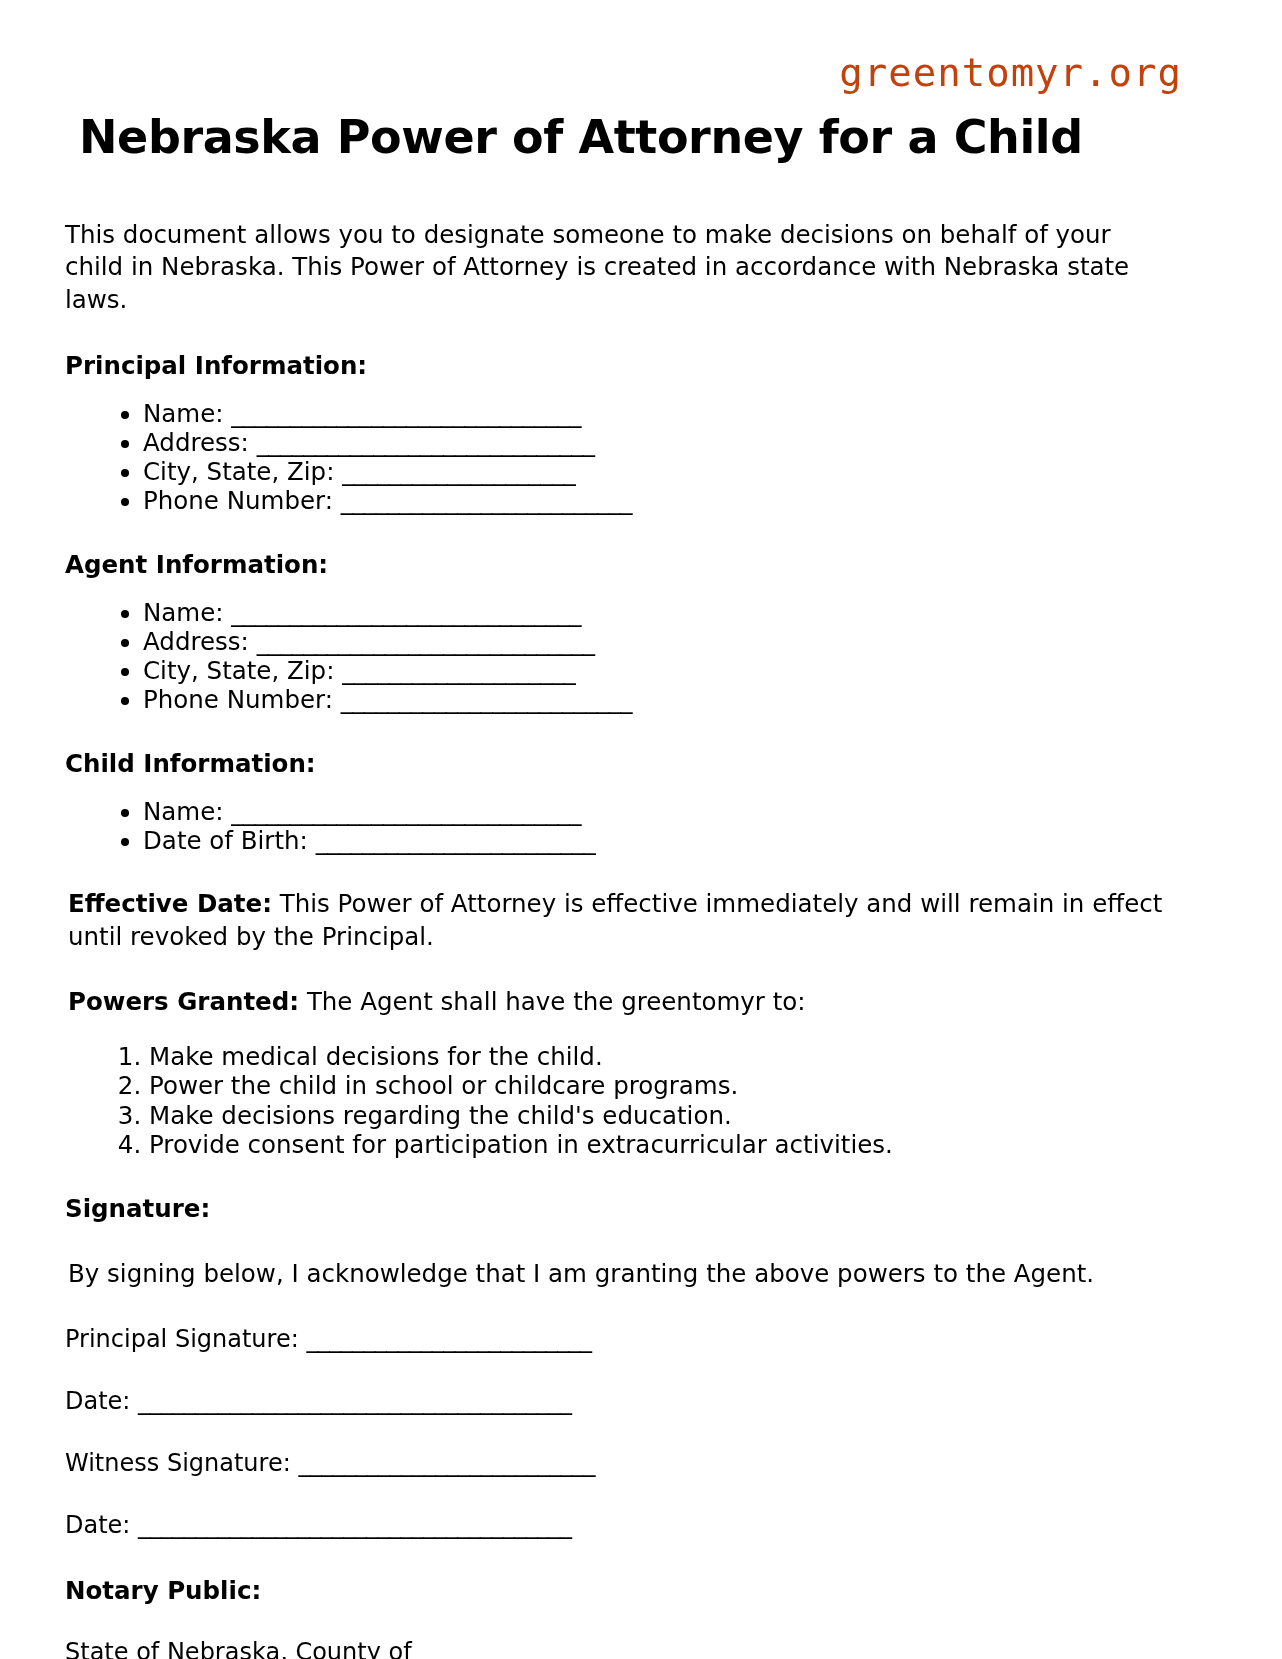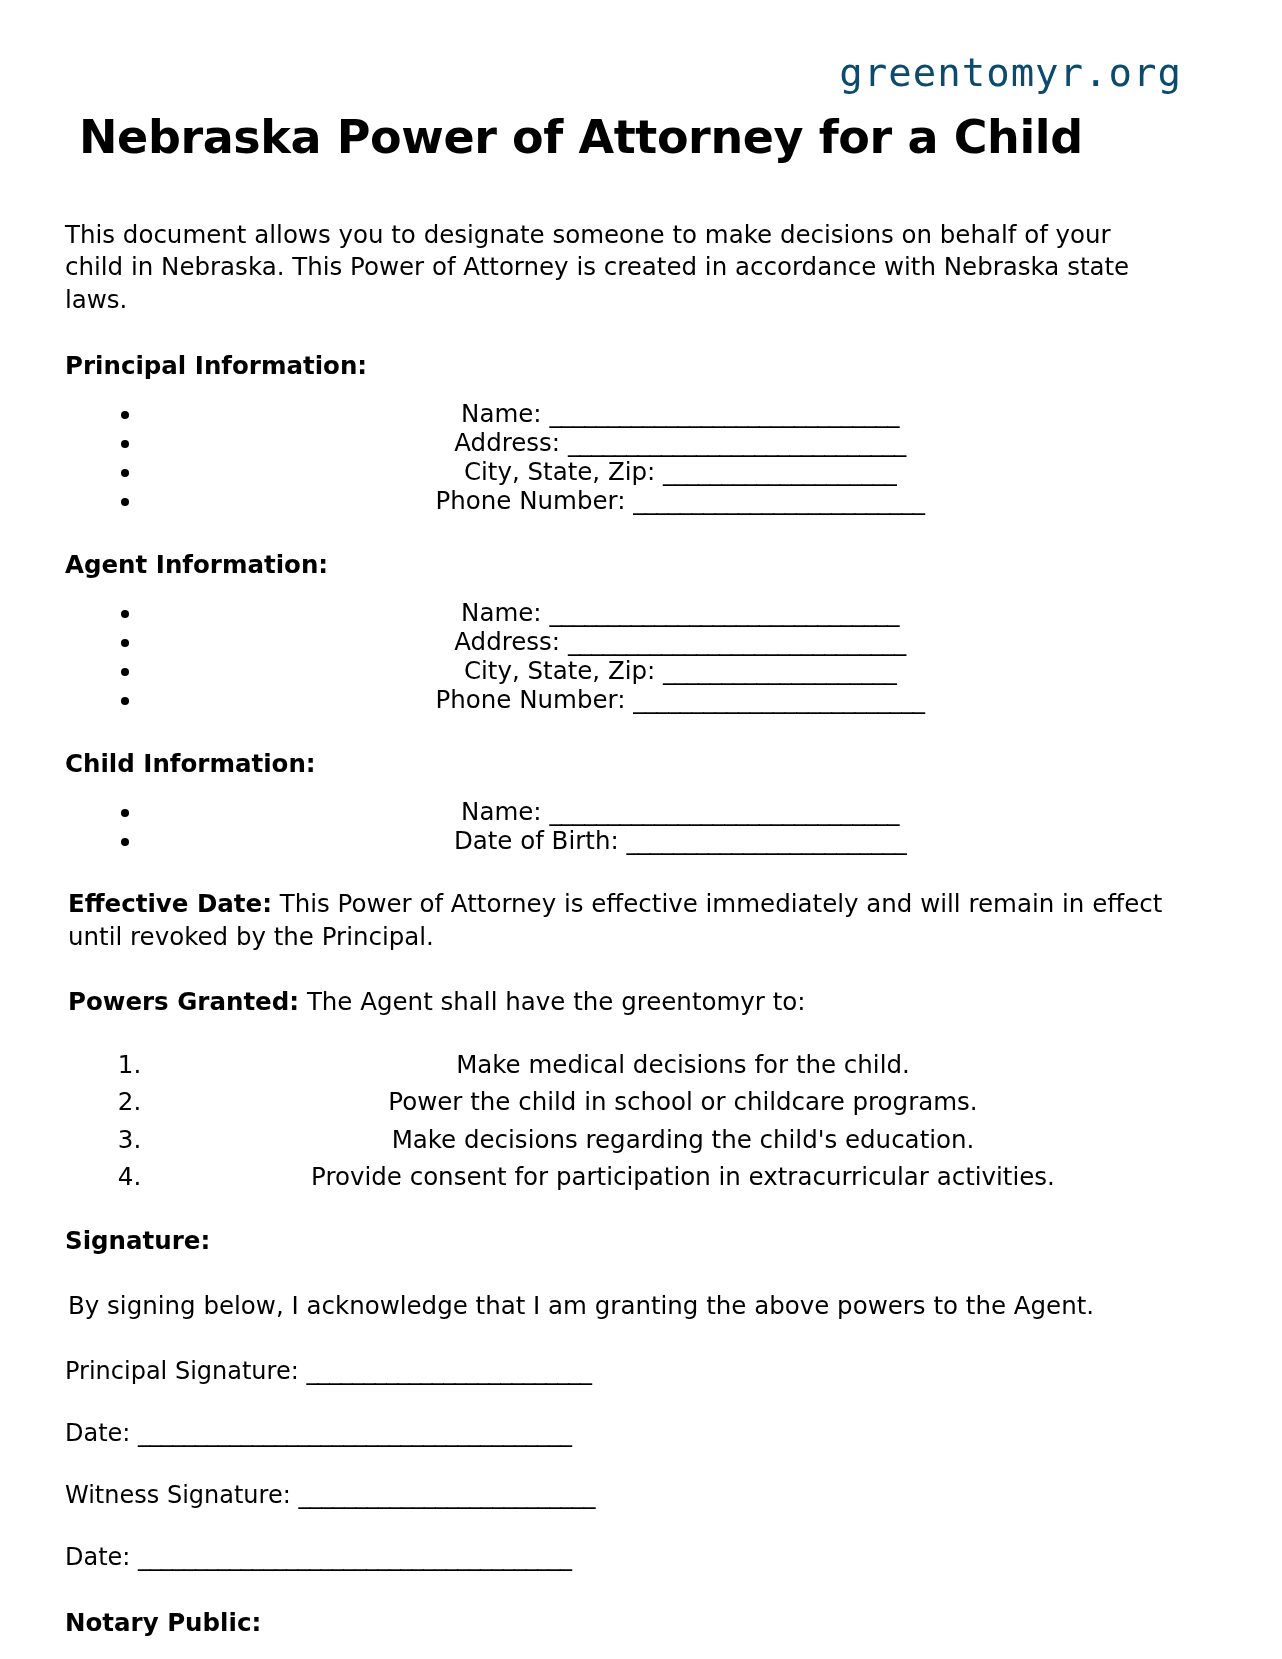--- a/index.html
+++ b/index.html
@@ -24,21 +24,21 @@
   }
 
   
   .watermark {
     position: absolute;
     top: 39px;
     right: 100px;
     font-family: "DejaVu Sans Mono", monospace;
     font-size: 39px;
     letter-spacing: 1px;
-    color: #0c4a6e;
+    color: #c2410c;
     white-space: nowrap;
     line-height: 1;
   }
 
   
   .doc-title {
     margin: 14px;
     padding-top: 98px;
     font-size: 46px;
     font-weight: bold;
@@ -65,32 +65,31 @@
   }
 
   ul.field-list,
   ol.powers-list {
     margin: 0;
     padding-top: 17px;
     padding-bottom: 0;
     padding-left: 78px;
     font-size: 24.5px;
     line-height: 1.185;
-    text-align: center;
   }
   ul.field-list { list-style: disc; }
   ol.powers-list { list-style: decimal; padding-left: 84px; padding-top: 20px; }
 
   ul.field-list li,
   ol.powers-list li {
     padding: 0;
     margin: 0;
     white-space: nowrap;
   }
-  ol.powers-list li { line-height: 1.20; margin-top: 8px; }
+  ol.powers-list li { line-height: 1.20; }
 
   .blank {
     font-family: "DejaVu Sans", sans-serif;
     letter-spacing: -0.6px;
   }
 
   p.para {
     margin: 3px;
     padding-top: 30px;
     font-size: 24.5px;

